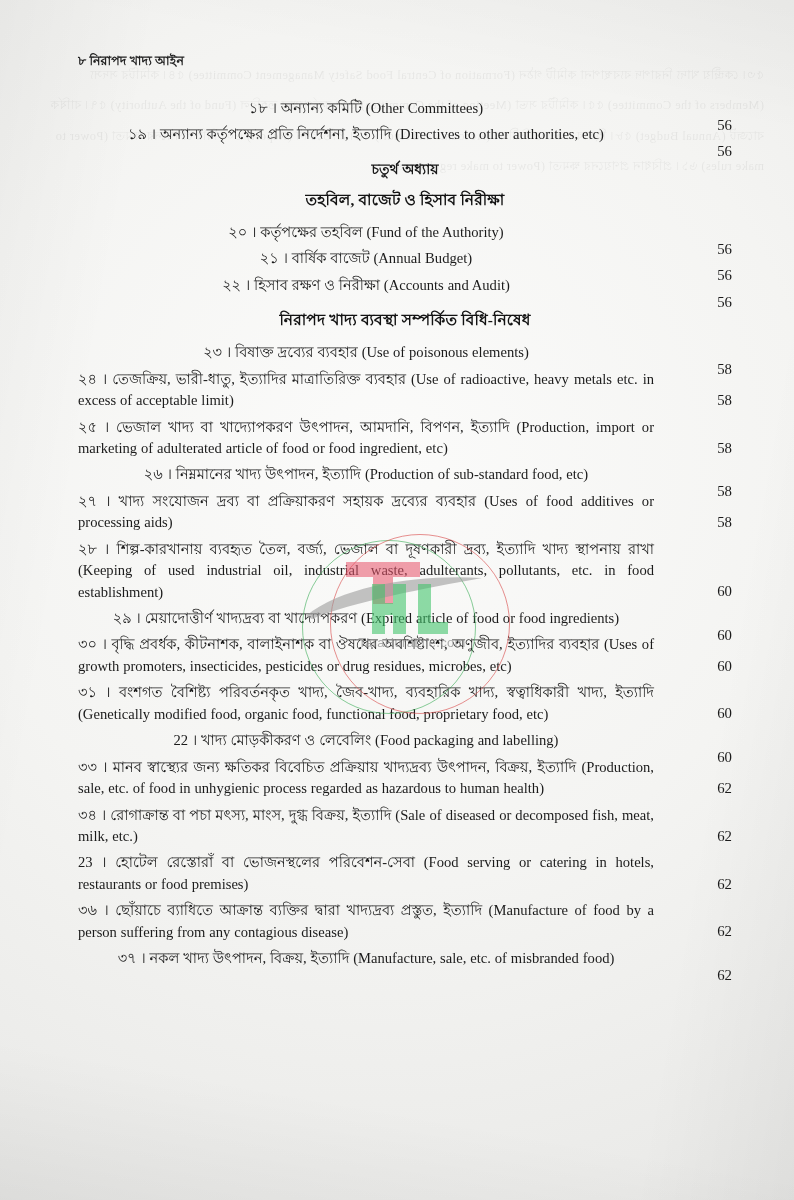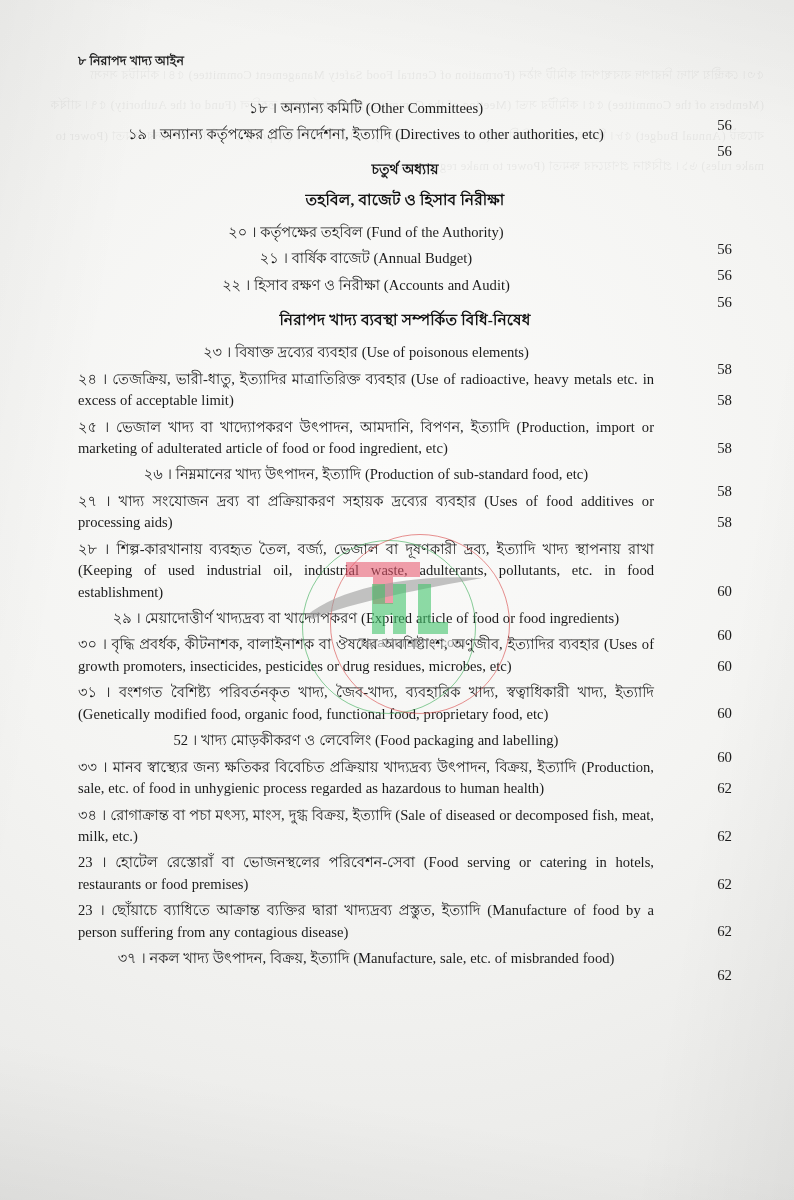--- a/index.html
+++ b/index.html
@@ -269,37 +269,37 @@
       </div>
       <div class="row">
         <span class="txt bn">৩০ । বৃদ্ধি প্রবর্ধক, কীটনাশক, বালাইনাশক বা ঔষধের অবশিষ্টাংশ, অণুজীব, ইত্যাদির ব্যবহার (Uses of growth promoters, insecticides, pesticides or drug residues, microbes, etc)</span>
         <span class="pg">60</span>
       </div>
       <div class="row">
         <span class="txt bn">৩১ । বংশগত বৈশিষ্ট্য পরিবর্তনকৃত খাদ্য, জৈব-খাদ্য, ব্যবহারিক খাদ্য, স্বত্বাধিকারী খাদ্য, ইত্যাদি (Genetically modified food, organic food, functional food, proprietary food, etc)</span>
         <span class="pg">60</span>
       </div>
       <div class="row single">
-        <span class="txt bn">52 । খাদ্য মোড়কীকরণ ও লেবেলিং (Food packaging and labelling)</span>
+        <span class="txt bn">22 । খাদ্য মোড়কীকরণ ও লেবেলিং (Food packaging and labelling)</span>
         <span class="pg">60</span>
       </div>
       <div class="row">
         <span class="txt bn">৩৩ । মানব স্বাস্থ্যের জন্য ক্ষতিকর বিবেচিত প্রক্রিয়ায় খাদ্যদ্রব্য উৎপাদন, বিক্রয়, ইত্যাদি (Production, sale, etc. of food in unhygienic process regarded as hazardous to human health)</span>
         <span class="pg">62</span>
       </div>
       <div class="row">
         <span class="txt bn">৩৪ । রোগাক্রান্ত বা পচা মৎস্য, মাংস, দুগ্ধ বিক্রয়, ইত্যাদি (Sale of diseased or decomposed fish, meat, milk, etc.)</span>
         <span class="pg">62</span>
       </div>
       <div class="row">
         <span class="txt bn">23 । হোটেল রেস্তোরাঁ বা ভোজনস্থলের পরিবেশন-সেবা (Food serving or catering in hotels, restaurants or food premises)</span>
         <span class="pg">62</span>
       </div>
       <div class="row">
-        <span class="txt bn">23 । ছোঁয়াচে ব্যাধিতে আক্রান্ত ব্যক্তির দ্বারা খাদ্যদ্রব্য প্রস্তুত, ইত্যাদি (Manufacture of food by a person suffering from any contagious disease)</span>
+        <span class="txt bn">৩৬ । ছোঁয়াচে ব্যাধিতে আক্রান্ত ব্যক্তির দ্বারা খাদ্যদ্রব্য প্রস্তুত, ইত্যাদি (Manufacture of food by a person suffering from any contagious disease)</span>
         <span class="pg">62</span>
       </div>
       <div class="row single">
         <span class="txt bn">৩৭ । নকল খাদ্য উৎপাদন, বিক্রয়, ইত্যাদি (Manufacture, sale, etc. of misbranded food)</span>
         <span class="pg">62</span>
       </div>
     </div>
 
 </div>
 

